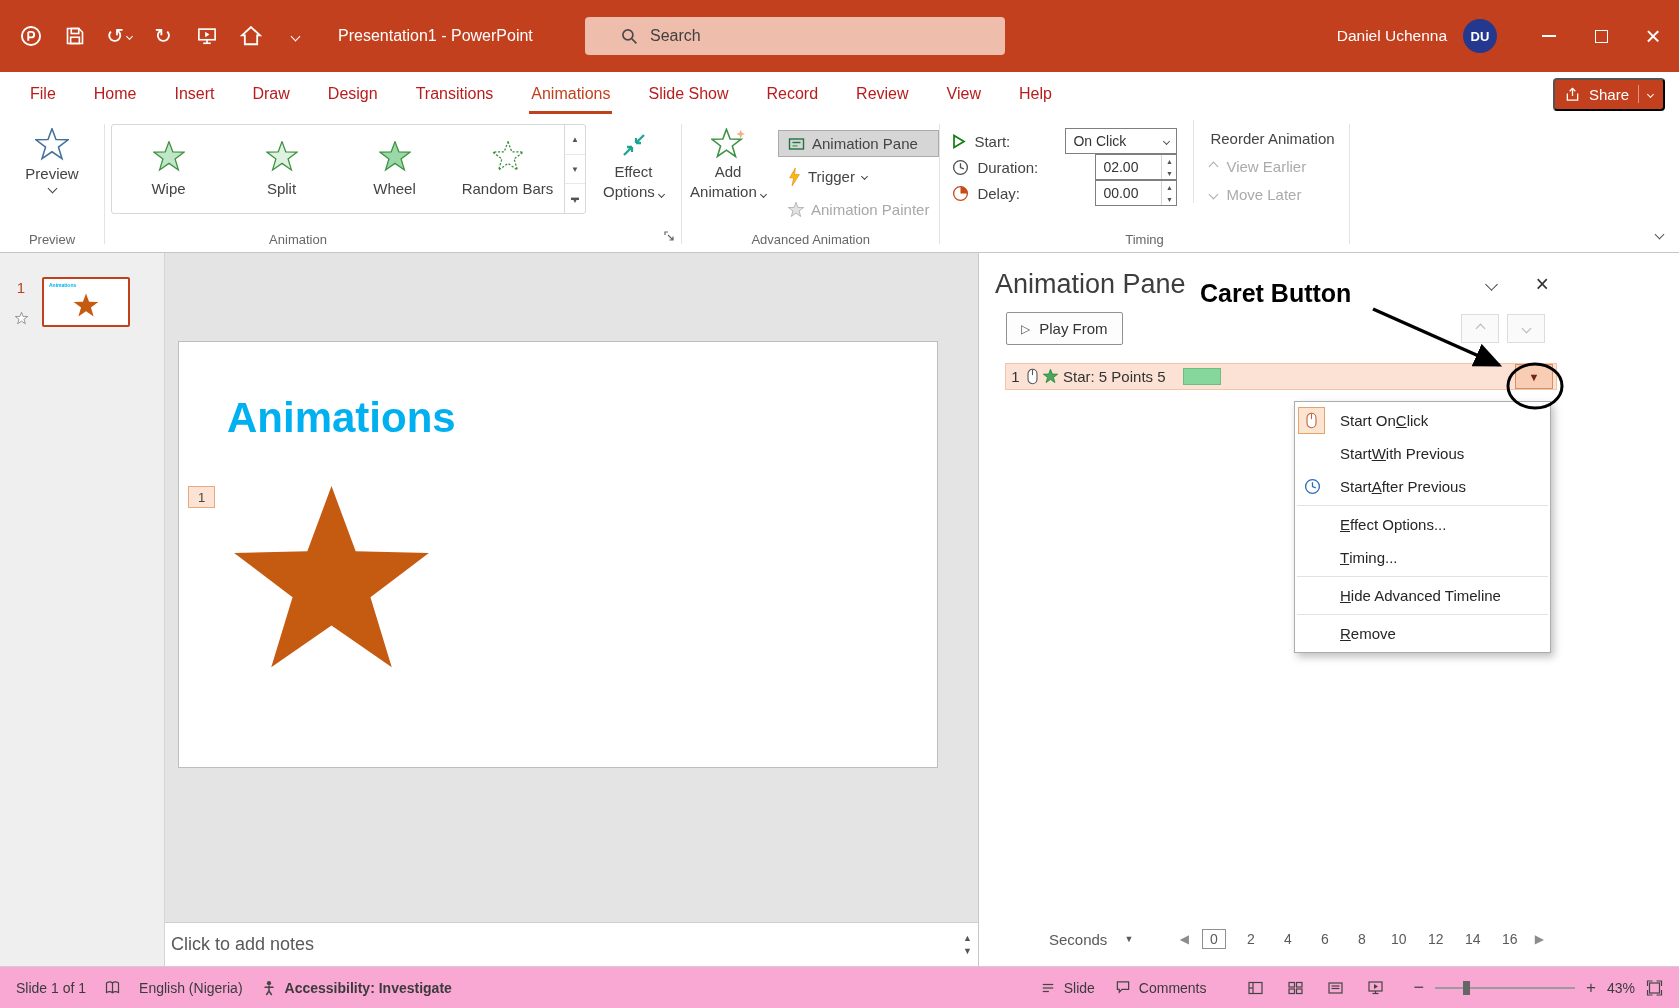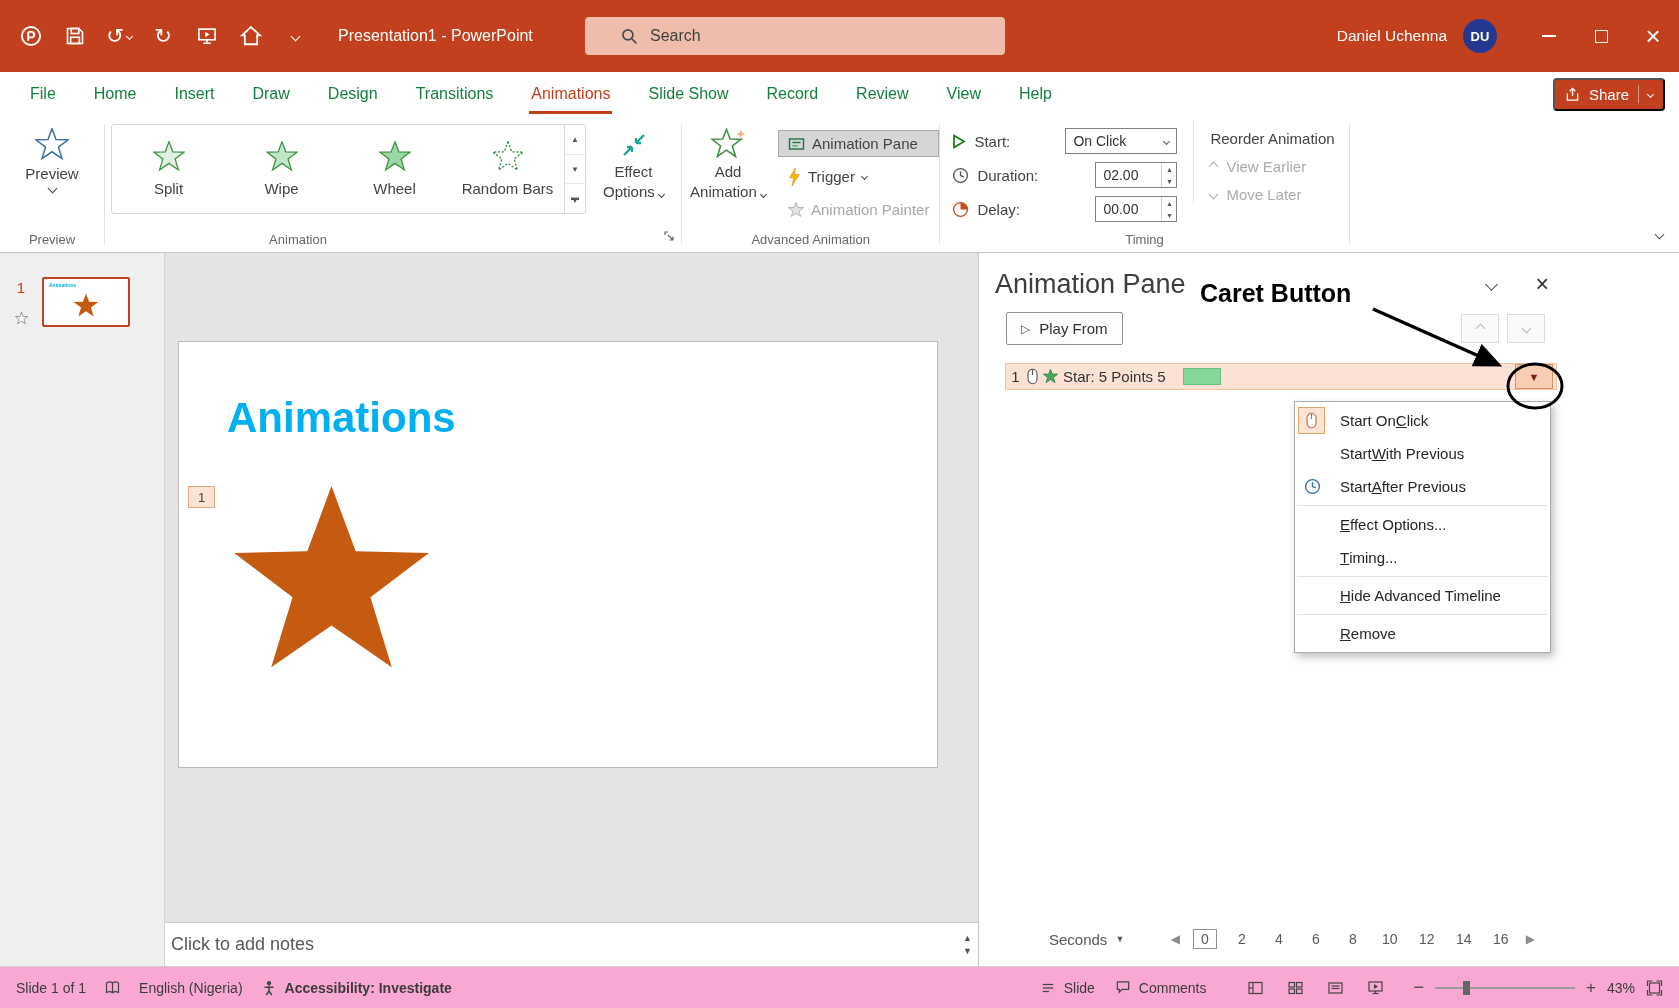--- a/index.html
+++ b/index.html
@@ -29,21 +29,21 @@
   .avatar{width:34px;height:34px;border-radius:50%;background:#24388F;display:flex;
           align-items:center;justify-content:center;font-size:13px;font-weight:700;color:#fff;}
   .winctl{display:flex;margin-left:26px;}
   .winbtn{width:52px;height:72px;display:flex;align-items:center;justify-content:center;}
   .minbar{width:14px;height:2px;background:#fff;display:block;}
   .maxbox{width:13px;height:13px;border:1.5px solid #fff;display:block;}
   .closex{font-size:26px;line-height:1;color:#fff;}
 
   
   .menubar{height:44px;display:flex;align-items:center;padding:0 14px 0 28px;background:#fff;flex:0 0 auto;}
-  .tab{font-size:16px;color:#15803d;margin-right:34px;padding:10px 2px 8px 2px;white-space:nowrap;border-bottom:3px solid transparent;}
+  .tab{font-size:16px;color:#b91c1c;margin-right:34px;padding:10px 2px 8px 2px;white-space:nowrap;border-bottom:3px solid transparent;}
   .tab.active{color:var(--brand-red);border-bottom-color:var(--brand-red);}
   .share-btn{margin-left:auto;background:var(--brand-red);color:#fff;height:33px;border-radius:4px;
              display:flex;align-items:center;padding:0 10px;gap:9px;font-size:15px;}
   .share-btn .vdiv{width:1px;height:18px;background:rgba(255,255,255,.45);}
 
   
   .ribbon{height:137px;background:#fff;border-bottom:1px solid #C6C6C6;display:flex;position:relative;flex:0 0 auto;}
   .grp{display:flex;flex-direction:column;padding-top:4px;}
   .grp-body{flex:1;display:flex;align-items:flex-start;}
   .grp-label{height:26px;display:flex;align-items:center;justify-content:center;
@@ -65,21 +65,21 @@
          border-bottom:1px solid #E8E8E8;}
   .gsbtn:last-child{border-bottom:none;}
   .launcher{position:absolute;right:6px;top:5px;color:#666;}
 
   .advcol{display:flex;flex-direction:column;gap:6px;margin-left:4px;padding-top:10px;}
   .advrow{display:flex;align-items:center;gap:7px;font-size:15px;color:#444;height:27px;padding:0 9px;
           border:1px solid transparent;white-space:nowrap;}
   .advrow.selbg{background:#D6D6D6;border-color:#ABABAB;}
   .advrow.disabled{color:#A8A8A8;}
 
-  .timrows{display:flex;flex-direction:column;gap:8px;padding:8px 0 0 12px;}
+  .timrows{display:flex;flex-direction:column;padding:8px 0 0 12px;}
   .trow{display:flex;align-items:center;gap:8px;font-size:15px;color:#444;height:26px;width:225px;}
   .trow .ctrl{margin-left:auto;}
   .dropbox{display:flex;align-items:center;border:1px solid #7F7F7F;background:#fff;height:26px;
            width:112px;padding:0 7px;font-size:14px;color:#333;}
   .dropbox .chv{margin-left:auto;color:#555;}
   .spinbox{display:flex;align-items:stretch;border:1px solid #7F7F7F;background:#fff;height:26px;width:82px;}
   .spinbox .val{flex:1;display:flex;align-items:center;padding-left:7px;font-size:14px;color:#333;}
   .spinbox .spin{width:15px;border-left:1px solid #D4D4D4;display:flex;flex-direction:column;}
   .spin span{flex:1;display:flex;align-items:center;justify-content:center;font-size:7px;color:#555;}
   .reorder{margin-left:16px;padding:10px 14px 0 16px;border-left:1px solid #E3E3E3;display:flex;
@@ -129,21 +129,21 @@
   .menu{position:absolute;left:315px;top:148px;width:257px;background:#fff;border:1px solid #ACACAC;
         box-shadow:3px 4px 8px rgba(0,0,0,0.25);padding:2px 0;z-index:5;}
   .mi{position:relative;height:33px;display:flex;align-items:center;padding-left:45px;font-size:15px;color:#262626;}
   .mi .key{text-decoration:underline;}
   .mi .ibox{position:absolute;left:3px;top:3px;width:27px;height:27px;background:#FCE4D2;
             border:1px solid #E8A268;display:flex;align-items:center;justify-content:center;}
   .mi .iclk{position:absolute;left:9px;display:flex;}
   .msep{height:1px;background:#E2E2E2;margin:2px 2px;}
   .pane-timeline{margin-top:auto;display:flex;align-items:center;height:46px;padding:0 0 8px 70px;
                  color:#595959;font-size:15px;}
-  .seconds{display:flex;align-items:center;gap:8px;}
+  .seconds{display:flex;align-items:center;gap:17px;}
   .tl{margin-left:40px;display:flex;align-items:center;}
   .tl-arrow{width:22px;text-align:center;font-size:12px;color:#8C8C8C;}
   .tick{width:37px;text-align:center;font-size:14px;color:#595959;}
   .tick .boxed{border:1px solid #8F8F8F;background:#fff;padding:1px 7px;}
   .ann-label{position:absolute;left:221px;top:26px;font-size:25px;font-weight:700;color:#000;z-index:9;}
   .ann-svg{position:absolute;left:0;top:0;width:701px;height:713px;pointer-events:none;z-index:9;}
 
   
   .statusbar{height:42px;background:#f9a8d4;border-top:1px solid #CFCFCF;display:flex;align-items:center;
              padding:0 16px;font-size:14px;color:#3B3B3B;flex:0 0 auto;}
@@ -272,30 +272,30 @@
         </div>
       </div>
       <div class="grp-label">Preview</div>
     </div>
     <div class="gdiv"></div>
 
     <div class="grp">
       <div class="grp-body">
         <div class="gallery">
           <div class="gcell">
+            <svg class="ic" width="32" height="32" style="fill:#BFE6C6;stroke:#3F9142;stroke-width:4">
+                <use href="#sym-star"></use>
+              </svg>
+            <span>Wipe</span>
+          </div>
+          <div class="gcell">
             <svg class="ic" width="32" height="32" style="fill:#DFF2E2;stroke:#3F9142;stroke-width:4">
                 <use href="#sym-star"></use>
               </svg>
             <span>Split</span>
-          </div>
-          <div class="gcell">
-            <svg class="ic" width="32" height="32" style="fill:#BFE6C6;stroke:#3F9142;stroke-width:4">
-                <use href="#sym-star"></use>
-              </svg>
-            <span>Wipe</span>
           </div>
           <div class="gcell">
             <svg class="ic" width="32" height="32" style="fill:#9BD8A8;stroke:#3F9142;stroke-width:4">
                 <use href="#sym-star"></use>
               </svg>
             <span>Wheel</span>
           </div>
           <div class="gcell">
             <svg class="ic" width="32" height="32" style="fill:#fff;stroke:#3F9142;stroke-width:4;stroke-dasharray:7 5">
                 <use href="#sym-star"></use>

